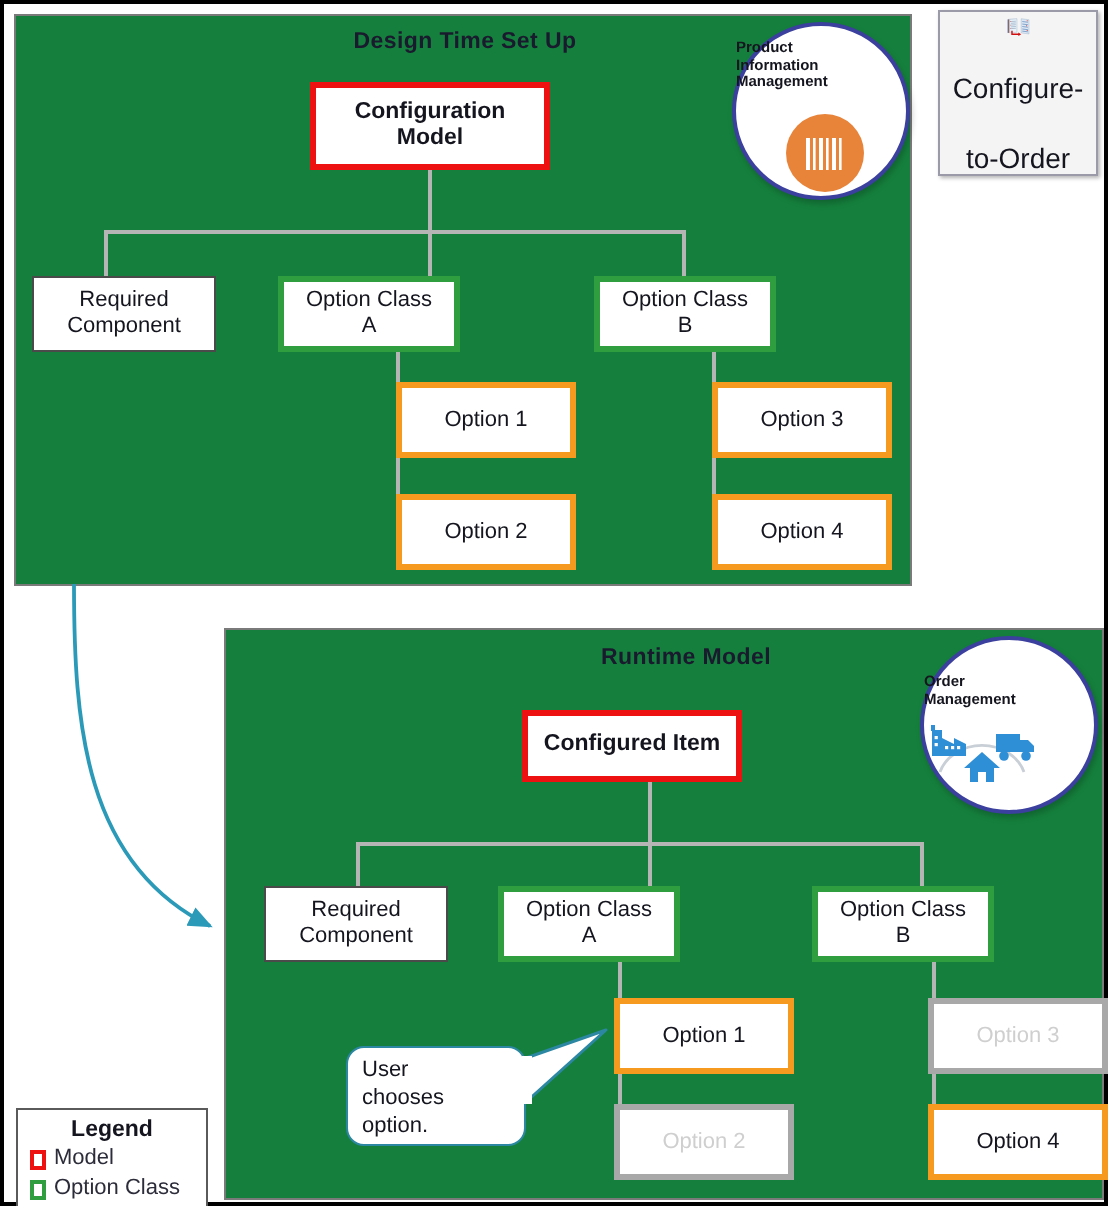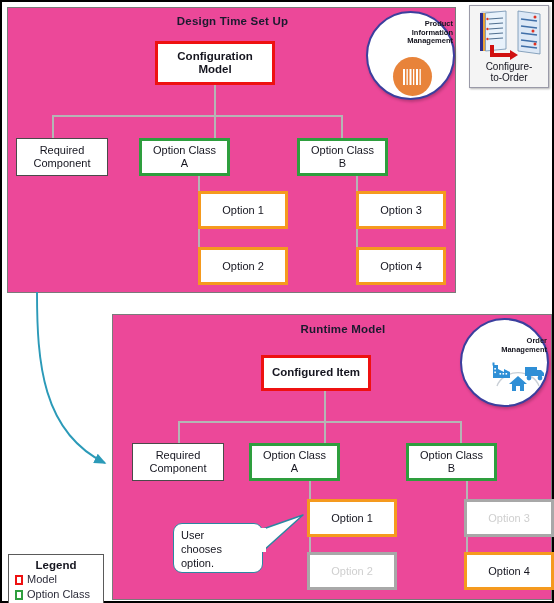--- a/index.html
+++ b/index.html
@@ -20,21 +20,21 @@
     width: 554px; height: 603px;
     border: 2px solid #000000;
     box-sizing: border-box;
     background: #ffffff;
   }
   .abs { position: absolute; box-sizing: border-box; }
 
   
   .panel {
     border: 1px solid #7a7a7a;
-    background: #ec4899;
+    background: #15803d;
     padding-left: 33px;
   }
   .panel-title {
     font-weight: bold;
     font-size: 11.5px;
     color: #1a1a2e;
     text-align: center;
     letter-spacing: .2px;
   }
 
@@ -112,21 +112,21 @@
     box-sizing: border-box;
   }
 
   
   .appcircle {
     border-radius: 50%;
     border: 2px solid #3b3f9e;
     background: #ffffff;
     display: flex;
     flex-direction: column;
-    align-items: flex-end;
+    align-items: flex-start;
     box-shadow: 1px 2px 3px rgba(0,0,0,.22);
   }
   .appcircle .cap {
     font-size: 7.5px;
     font-weight: bold;
     color: #15151f;
     text-align: center;
     line-height: 1.15;
   }
 
@@ -134,24 +134,25 @@
   #cto-tile {
     border: 1px solid #9a9aa8;
     background: #f4f4f4;
     box-shadow: 1px 1px 2px rgba(0,0,0,.3);
     display: flex;
     flex-direction: column;
     align-items: center;
     justify-content: flex-start;
   }
   #cto-tile .cap {
-    font-size: 10px;
+    font-size: 14px;
     color: #15151f;
     text-align: center;
     line-height: 1.1;
+    margin-top: 19px;
   }
 
   
   #so-icon .cap {
     position: absolute;
     left: 0; right: 0;
     top: 22px;
     text-align: center;
     font-size: 11px;
     color: #15151f;

